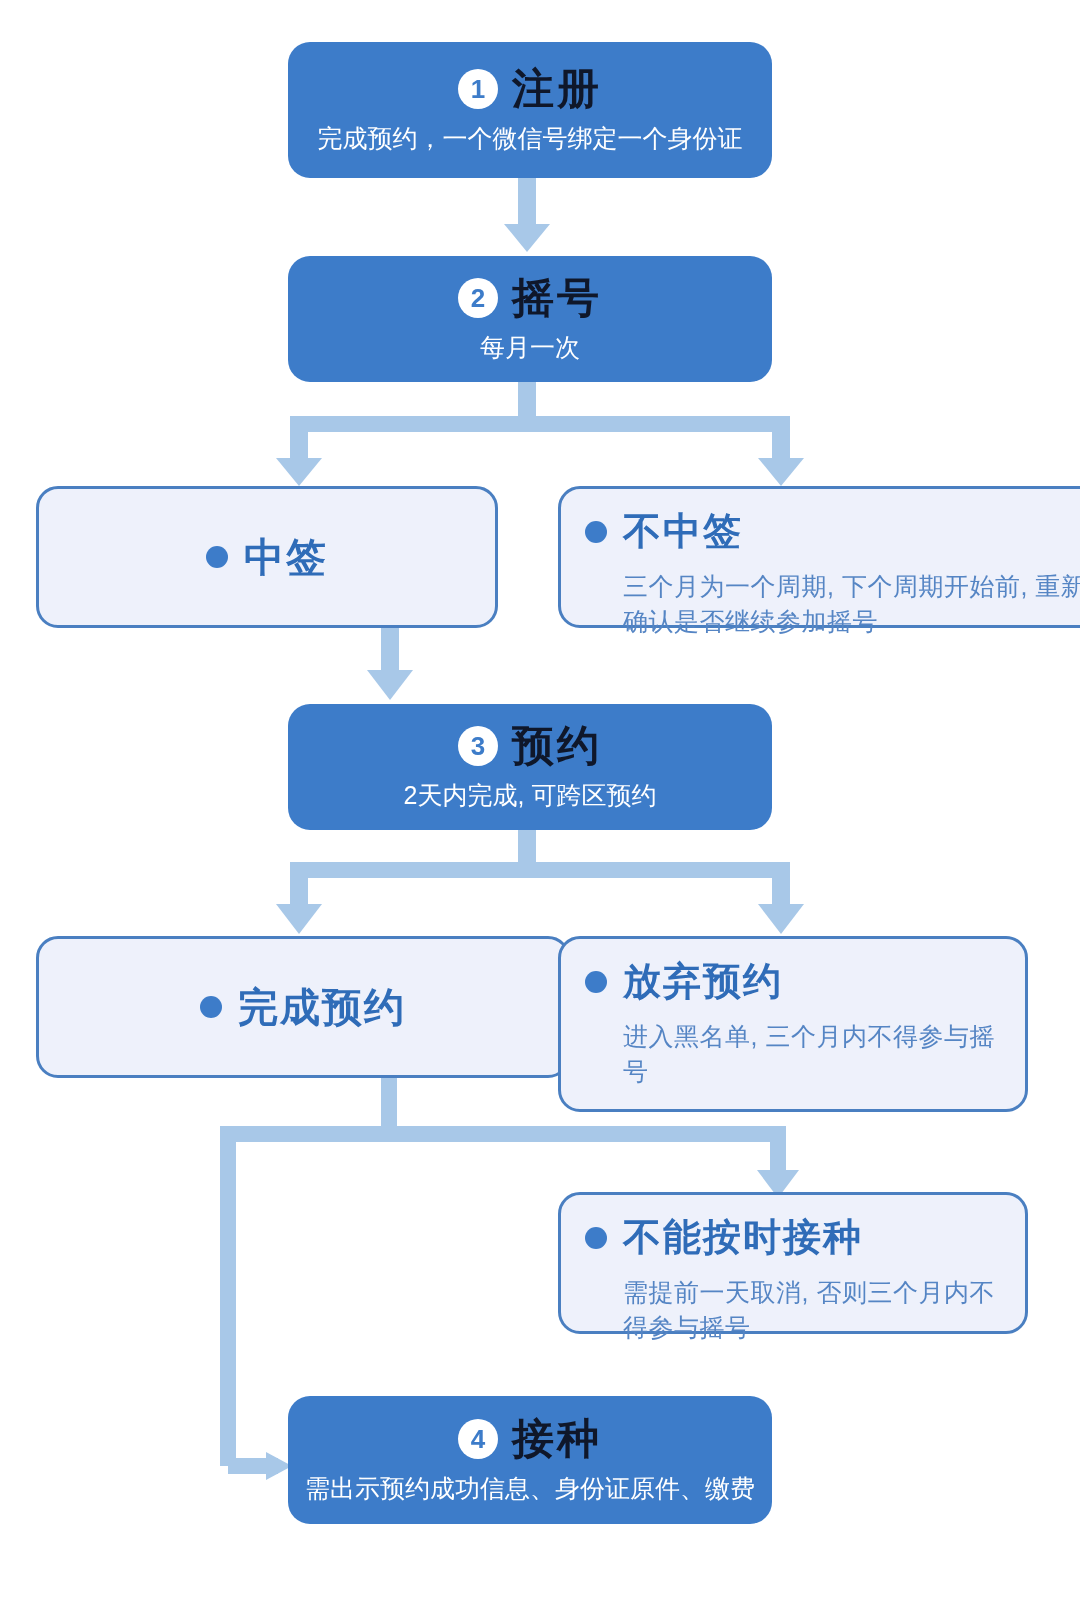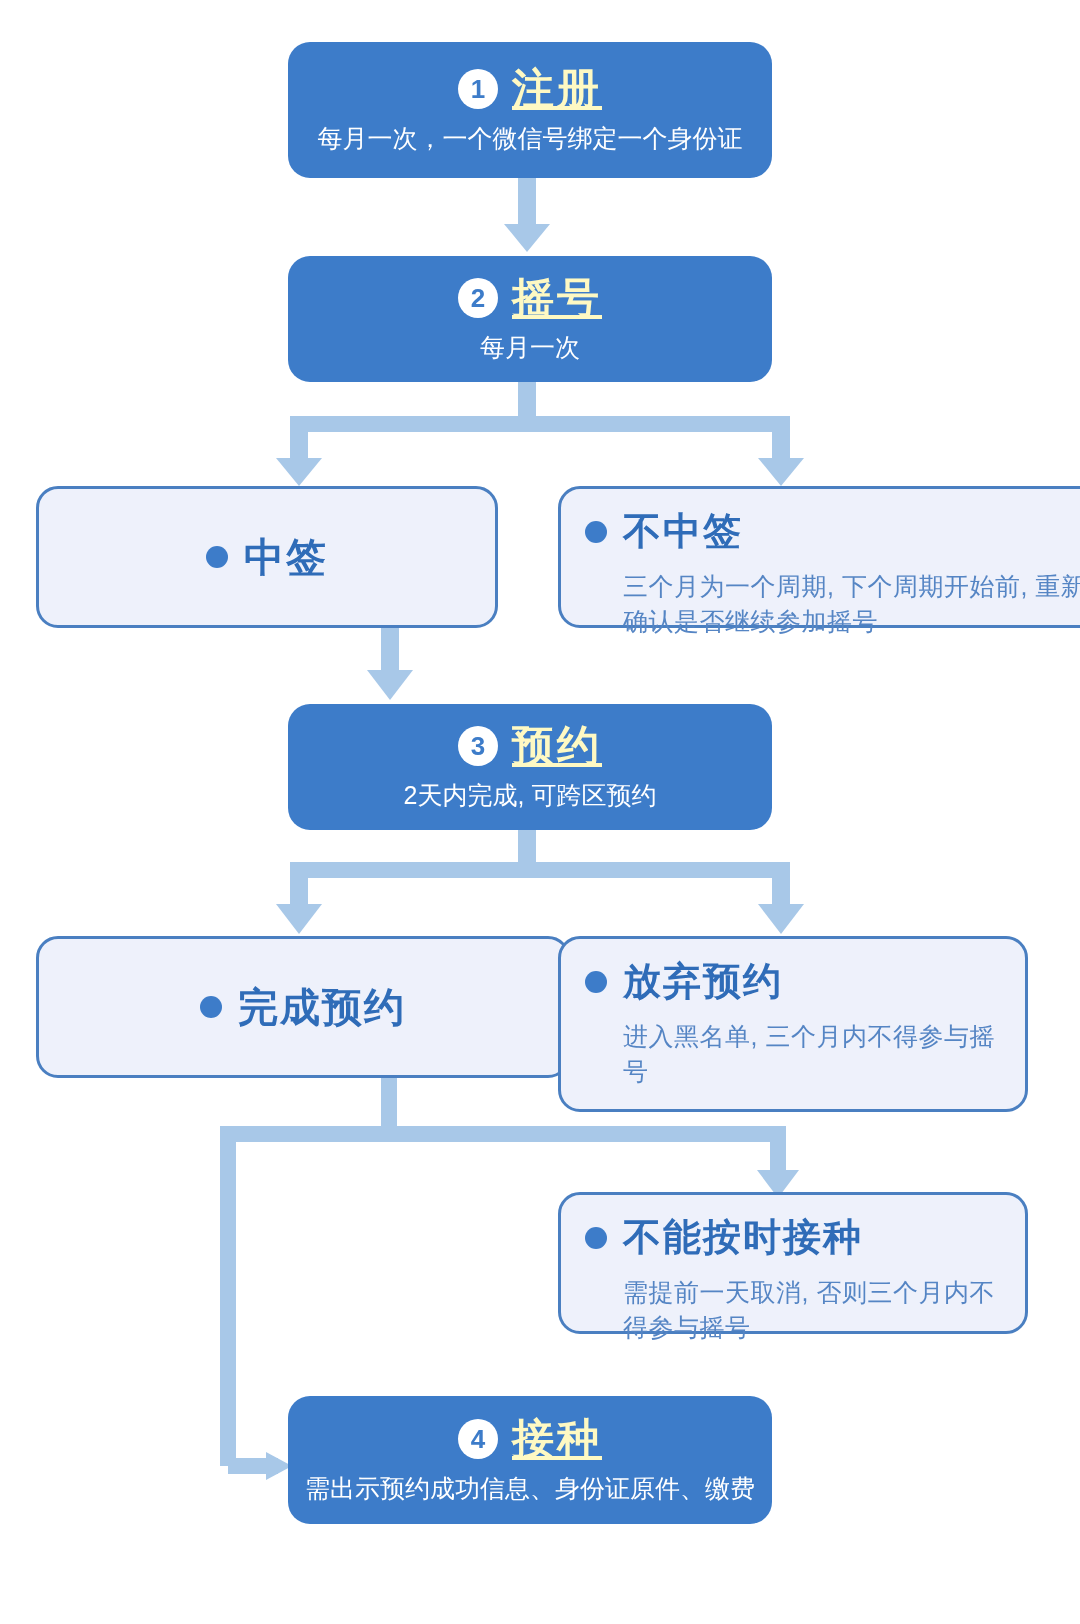--- a/index.html
+++ b/index.html
@@ -57,22 +57,21 @@
     align-items: center;
     justify-content: center;
     line-height: 1;
     flex: 0 0 auto;
   }
   .step-title {
     font-size: 42px;
     font-weight: bold;
     letter-spacing: 3px;
     line-height: 1.05;
-    color: #fef9c3;
-    text-decoration: underline;
+    color: #0f172a;
   }
   .step-sub {
     margin-top: 12px;
     font-size: 25px;
     color: #ffffff;
     line-height: 1.2;
     text-align: center;
   }
 
   
@@ -173,21 +172,21 @@
       <rect x="228" y="1458" width="50" height="16" fill="#a8c8e8"></rect>
       <polygon points="266,1452 292,1466 266,1480" fill="#a8c8e8"></polygon>
     </g>
   </svg>
 
   <div class="step-box" style="left:288px; top:42px; width:484px; height:136px;">
     <div class="step-head">
       <div class="step-num">1</div>
       <div class="step-title">注册</div>
     </div>
-    <div class="step-sub">每月一次，一个微信号绑定一个身份证</div>
+    <div class="step-sub">完成预约，一个微信号绑定一个身份证</div>
   </div>
 
   <div class="step-box" style="left:288px; top:256px; width:484px; height:126px;">
     <div class="step-head">
       <div class="step-num">2</div>
       <div class="step-title">摇号</div>
     </div>
     <div class="step-sub">每月一次</div>
   </div>
 

